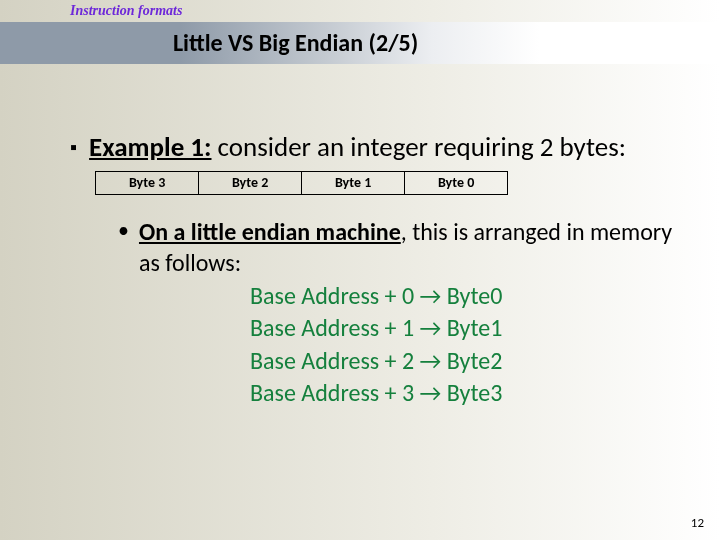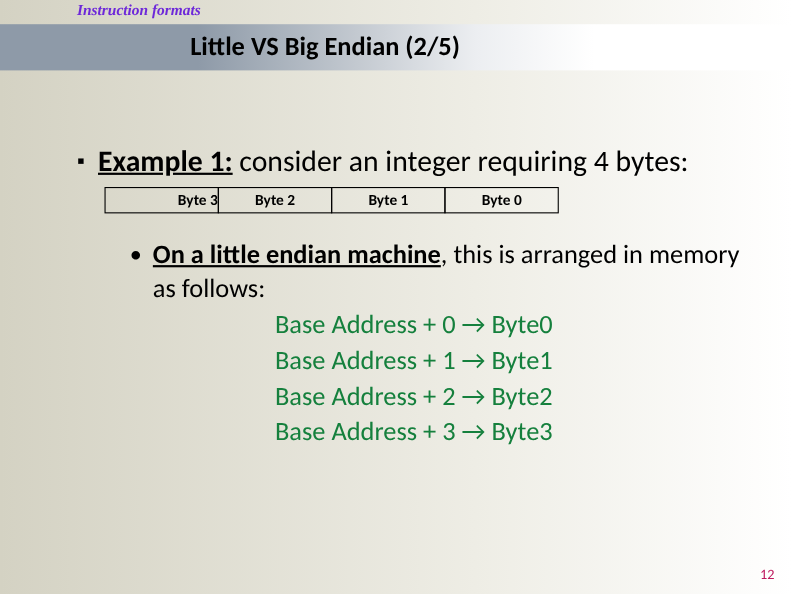--- a/index.html
+++ b/index.html
@@ -74,21 +74,21 @@
     border: 1px solid #000;
     width: 104px;
     height: 24px;
     font-size: 14px;
     font-weight: bold;
     text-align: center;
     line-height: 22px;
     background: transparent;
     margin-left: -1px;
   }
-  .byte-cell:first-child { margin-left: 0; text-align: right; }
+  .byte-cell:first-child { margin-left: 0; }
   .sub-bullet {
     margin-top: 18px;
     margin-left: 48px;
     display: flex;
     align-items: flex-start;
     font-size: 24px;
     color: #000;
     line-height: 1.3;
   }
   .sub-bullet .marker {
@@ -101,36 +101,36 @@
     margin-left: 180px;
     font-size: 24px;
     color: #15803d;
     line-height: 1.35;
   }
   .page-number {
     position: absolute;
     bottom: 10px;
     right: 16px;
     font-size: 13px;
-    color: #be185d;
+    color: #000000;
   }
 </style>
 </head>
 <body>
 
 <div class="header-label">Instruction formats</div>
 <div class="title-bar"></div>
 <div class="slide-title">Little VS Big Endian (2/5)</div>
 
 <div class="content">
 
   <div class="bullet-main">
     <span class="marker">▪︎</span>
     <span class="text">
-      <b><u>Example 1:</u></b><span> consider an integer requiring 4 bytes:</span>
+      <b><u>Example 1:</u></b><span> consider an integer requiring 2 bytes:</span>
       <span class="byte-inline-row">
         <span class="byte-cell">Byte 3</span>
         <span class="byte-cell">Byte 2</span>
         <span class="byte-cell">Byte 1</span>
         <span class="byte-cell">Byte 0</span>
       </span>
     </span>
   </div>
 
   <div class="sub-bullet">

